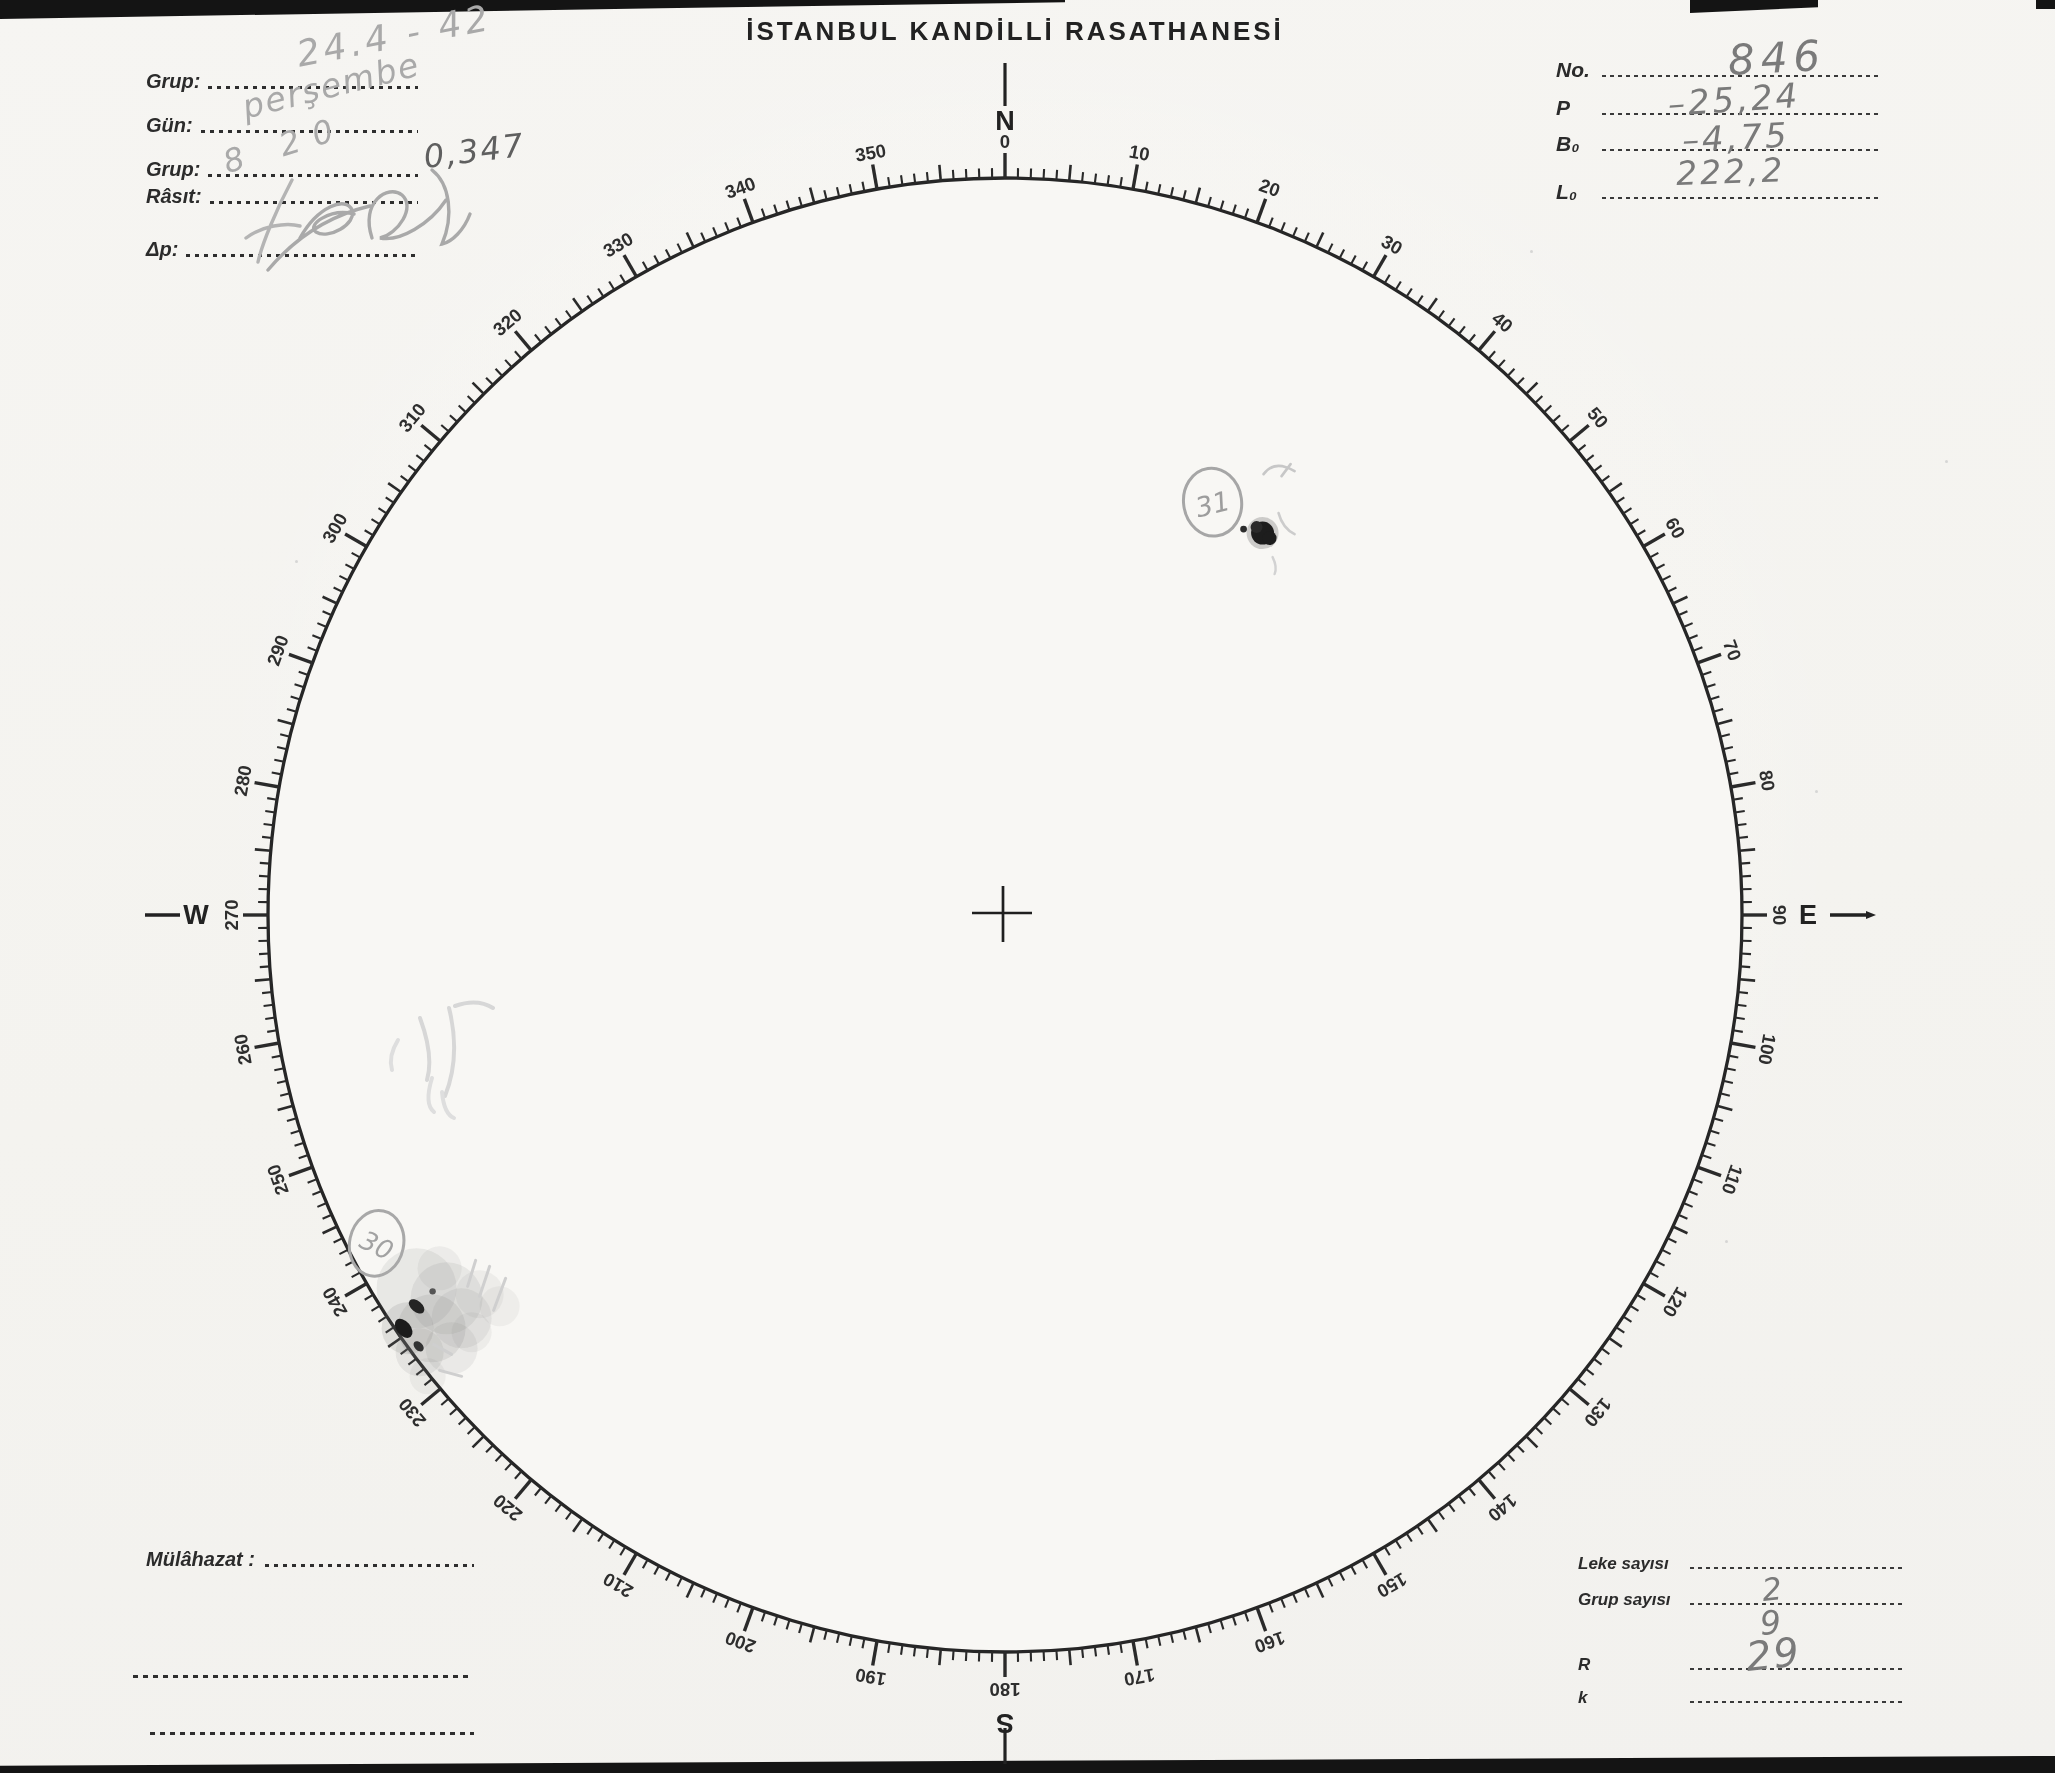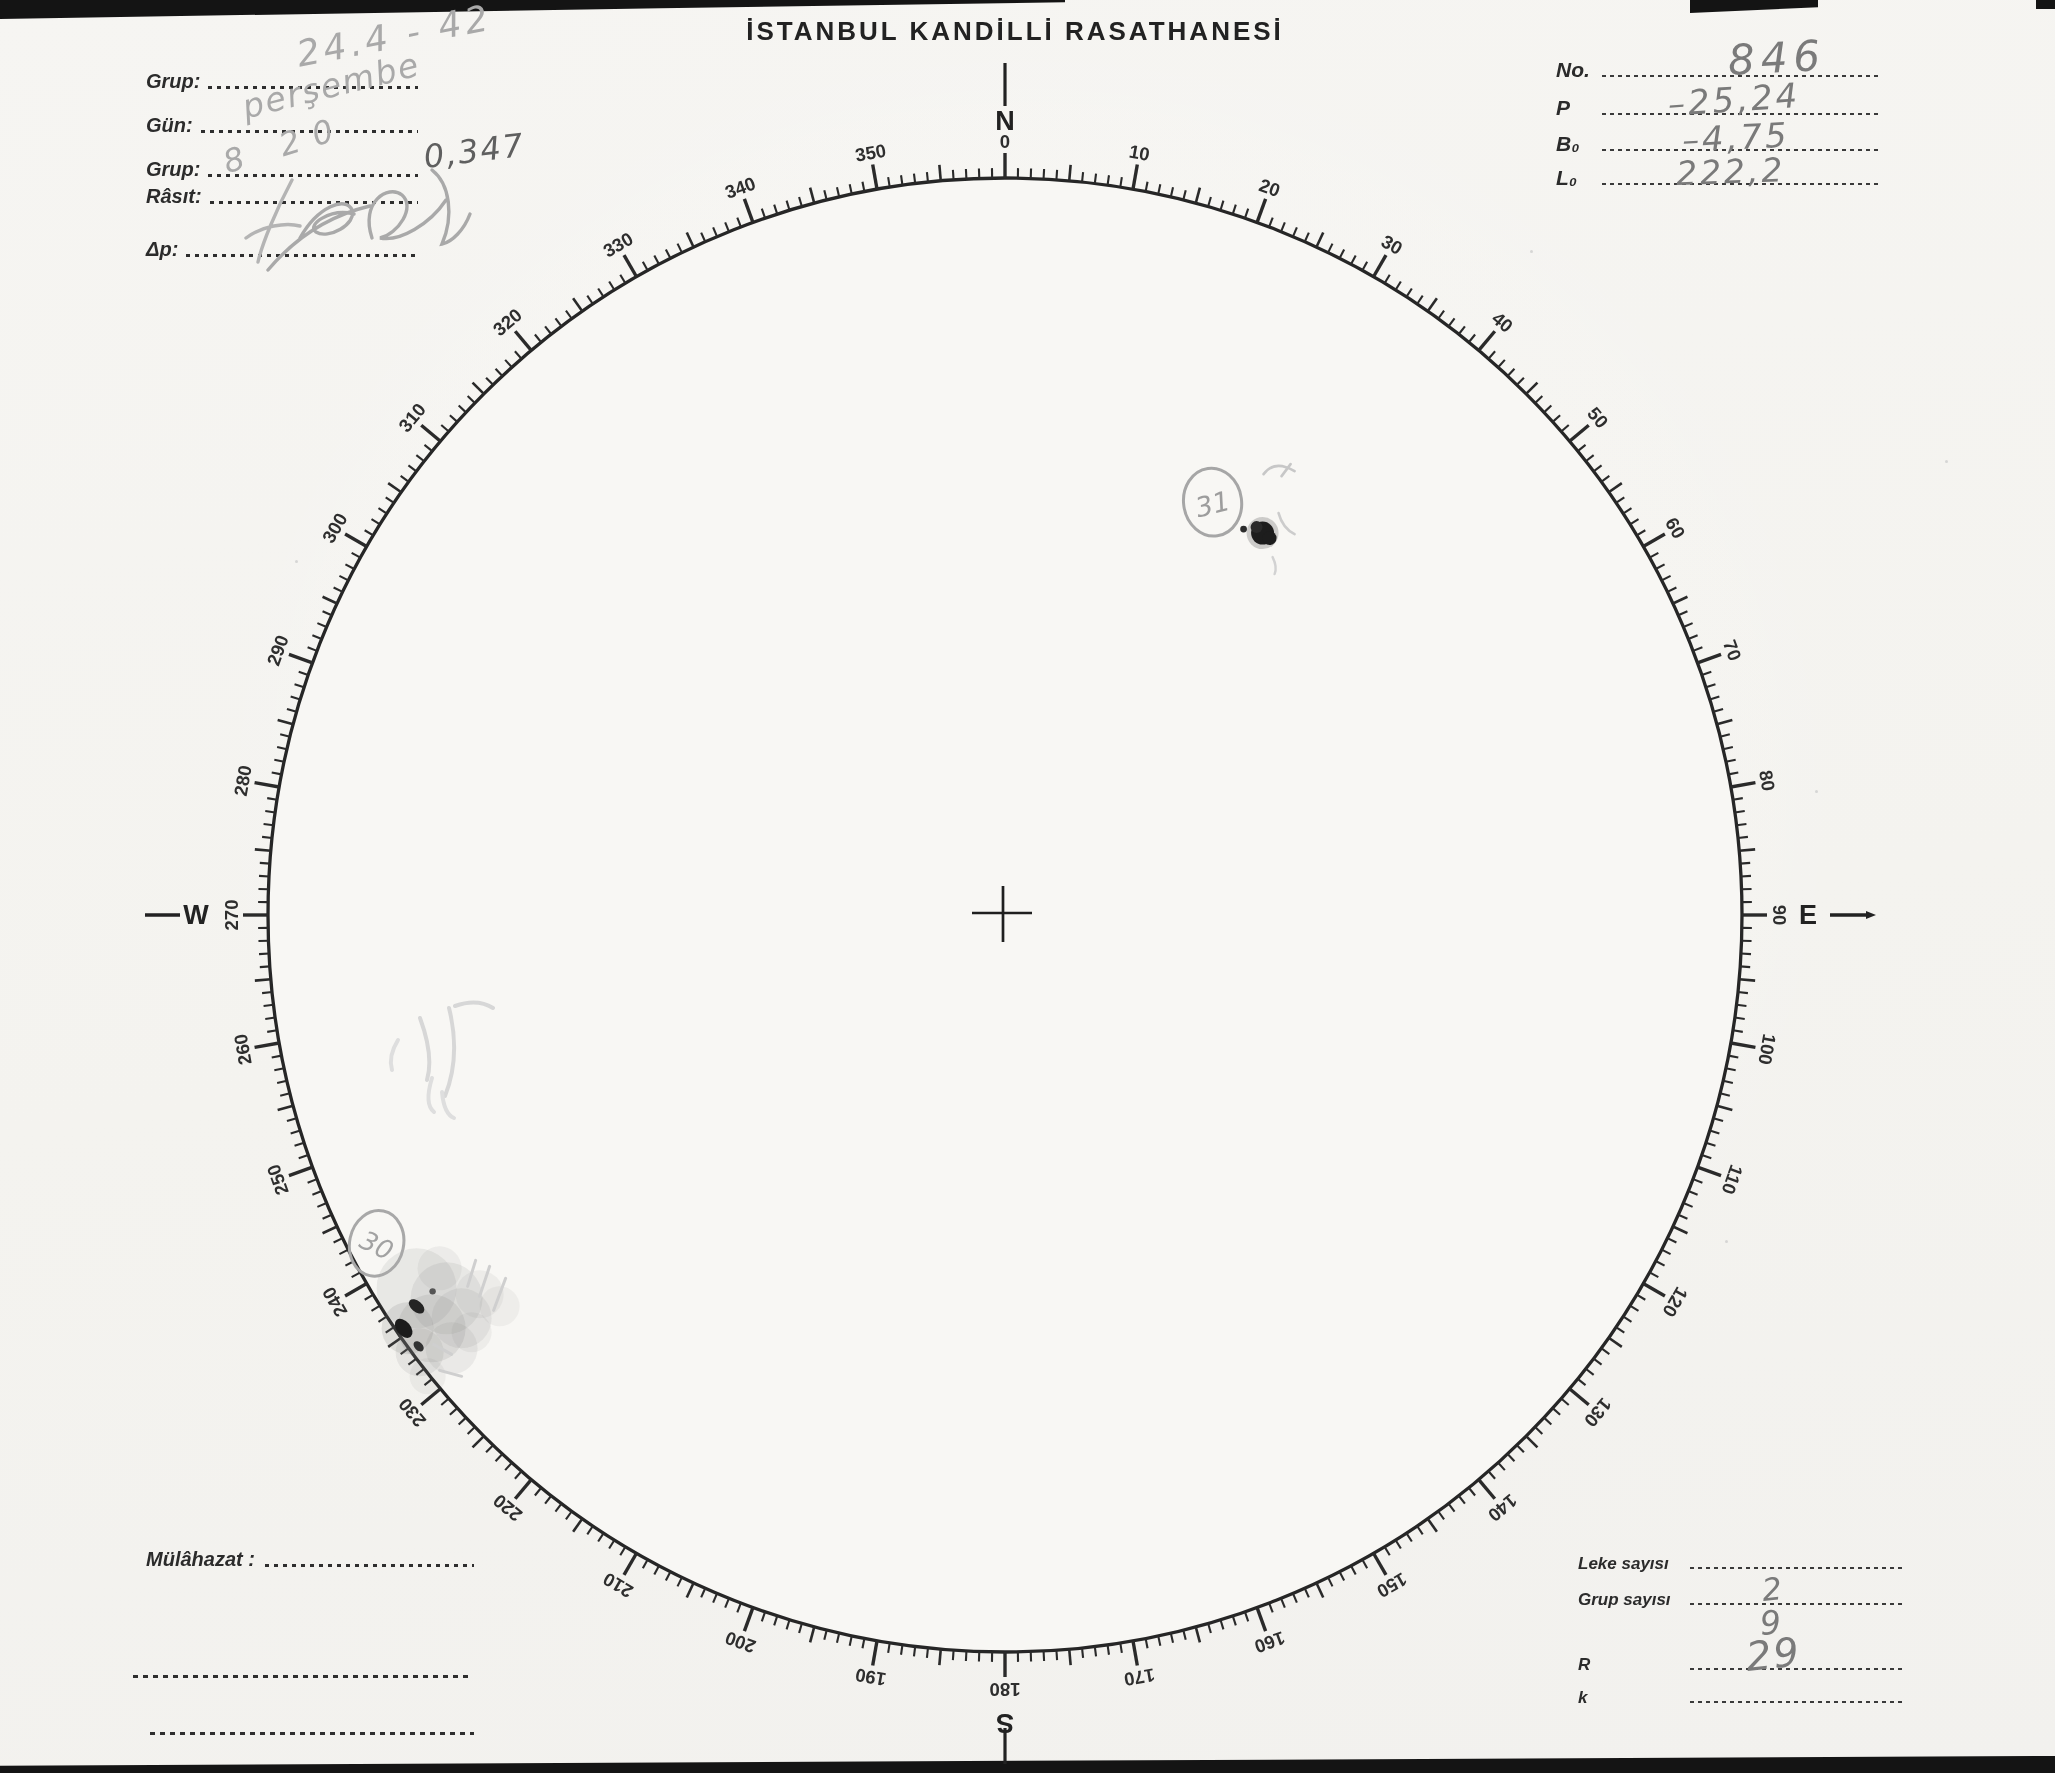--- a/index.html
+++ b/index.html
@@ -93,21 +93,21 @@
     <span class="dots-fine"></span>
   </div>
   <div class="row tr-row" style="top:96px">
     <span class="lbl">P</span>
     <span class="dots-fine"></span>
   </div>
   <div class="row tr-row" style="top:132px">
     <span class="lbl">B₀</span>
     <span class="dots-fine"></span>
   </div>
-  <div class="row tr-row" style="top:166px">
+  <div class="row tr-row" style="top:180px">
     <span class="lbl">L₀</span>
     <span class="dots-fine"></span>
   </div>
 
   <span class="hw hw-mid" style="left:1728px;top:36px;font-size:42px;transform:rotate(-3deg);letter-spacing:6px;">846</span>
   <span class="hw hw-mid" style="left:1668px;top:84px;font-size:34px;transform:rotate(-4deg);letter-spacing:3px;">–25,24</span>
   <span class="hw hw-mid" style="left:1682px;top:120px;font-size:34px;transform:rotate(-3deg);letter-spacing:3px;">–4,75</span>
   <span class="hw hw-mid" style="left:1676px;top:154px;font-size:33px;transform:rotate(-2deg);letter-spacing:3px;">222,2</span>
 
   <div class="row" style="left:146px;top:1548px;width:328px;">

